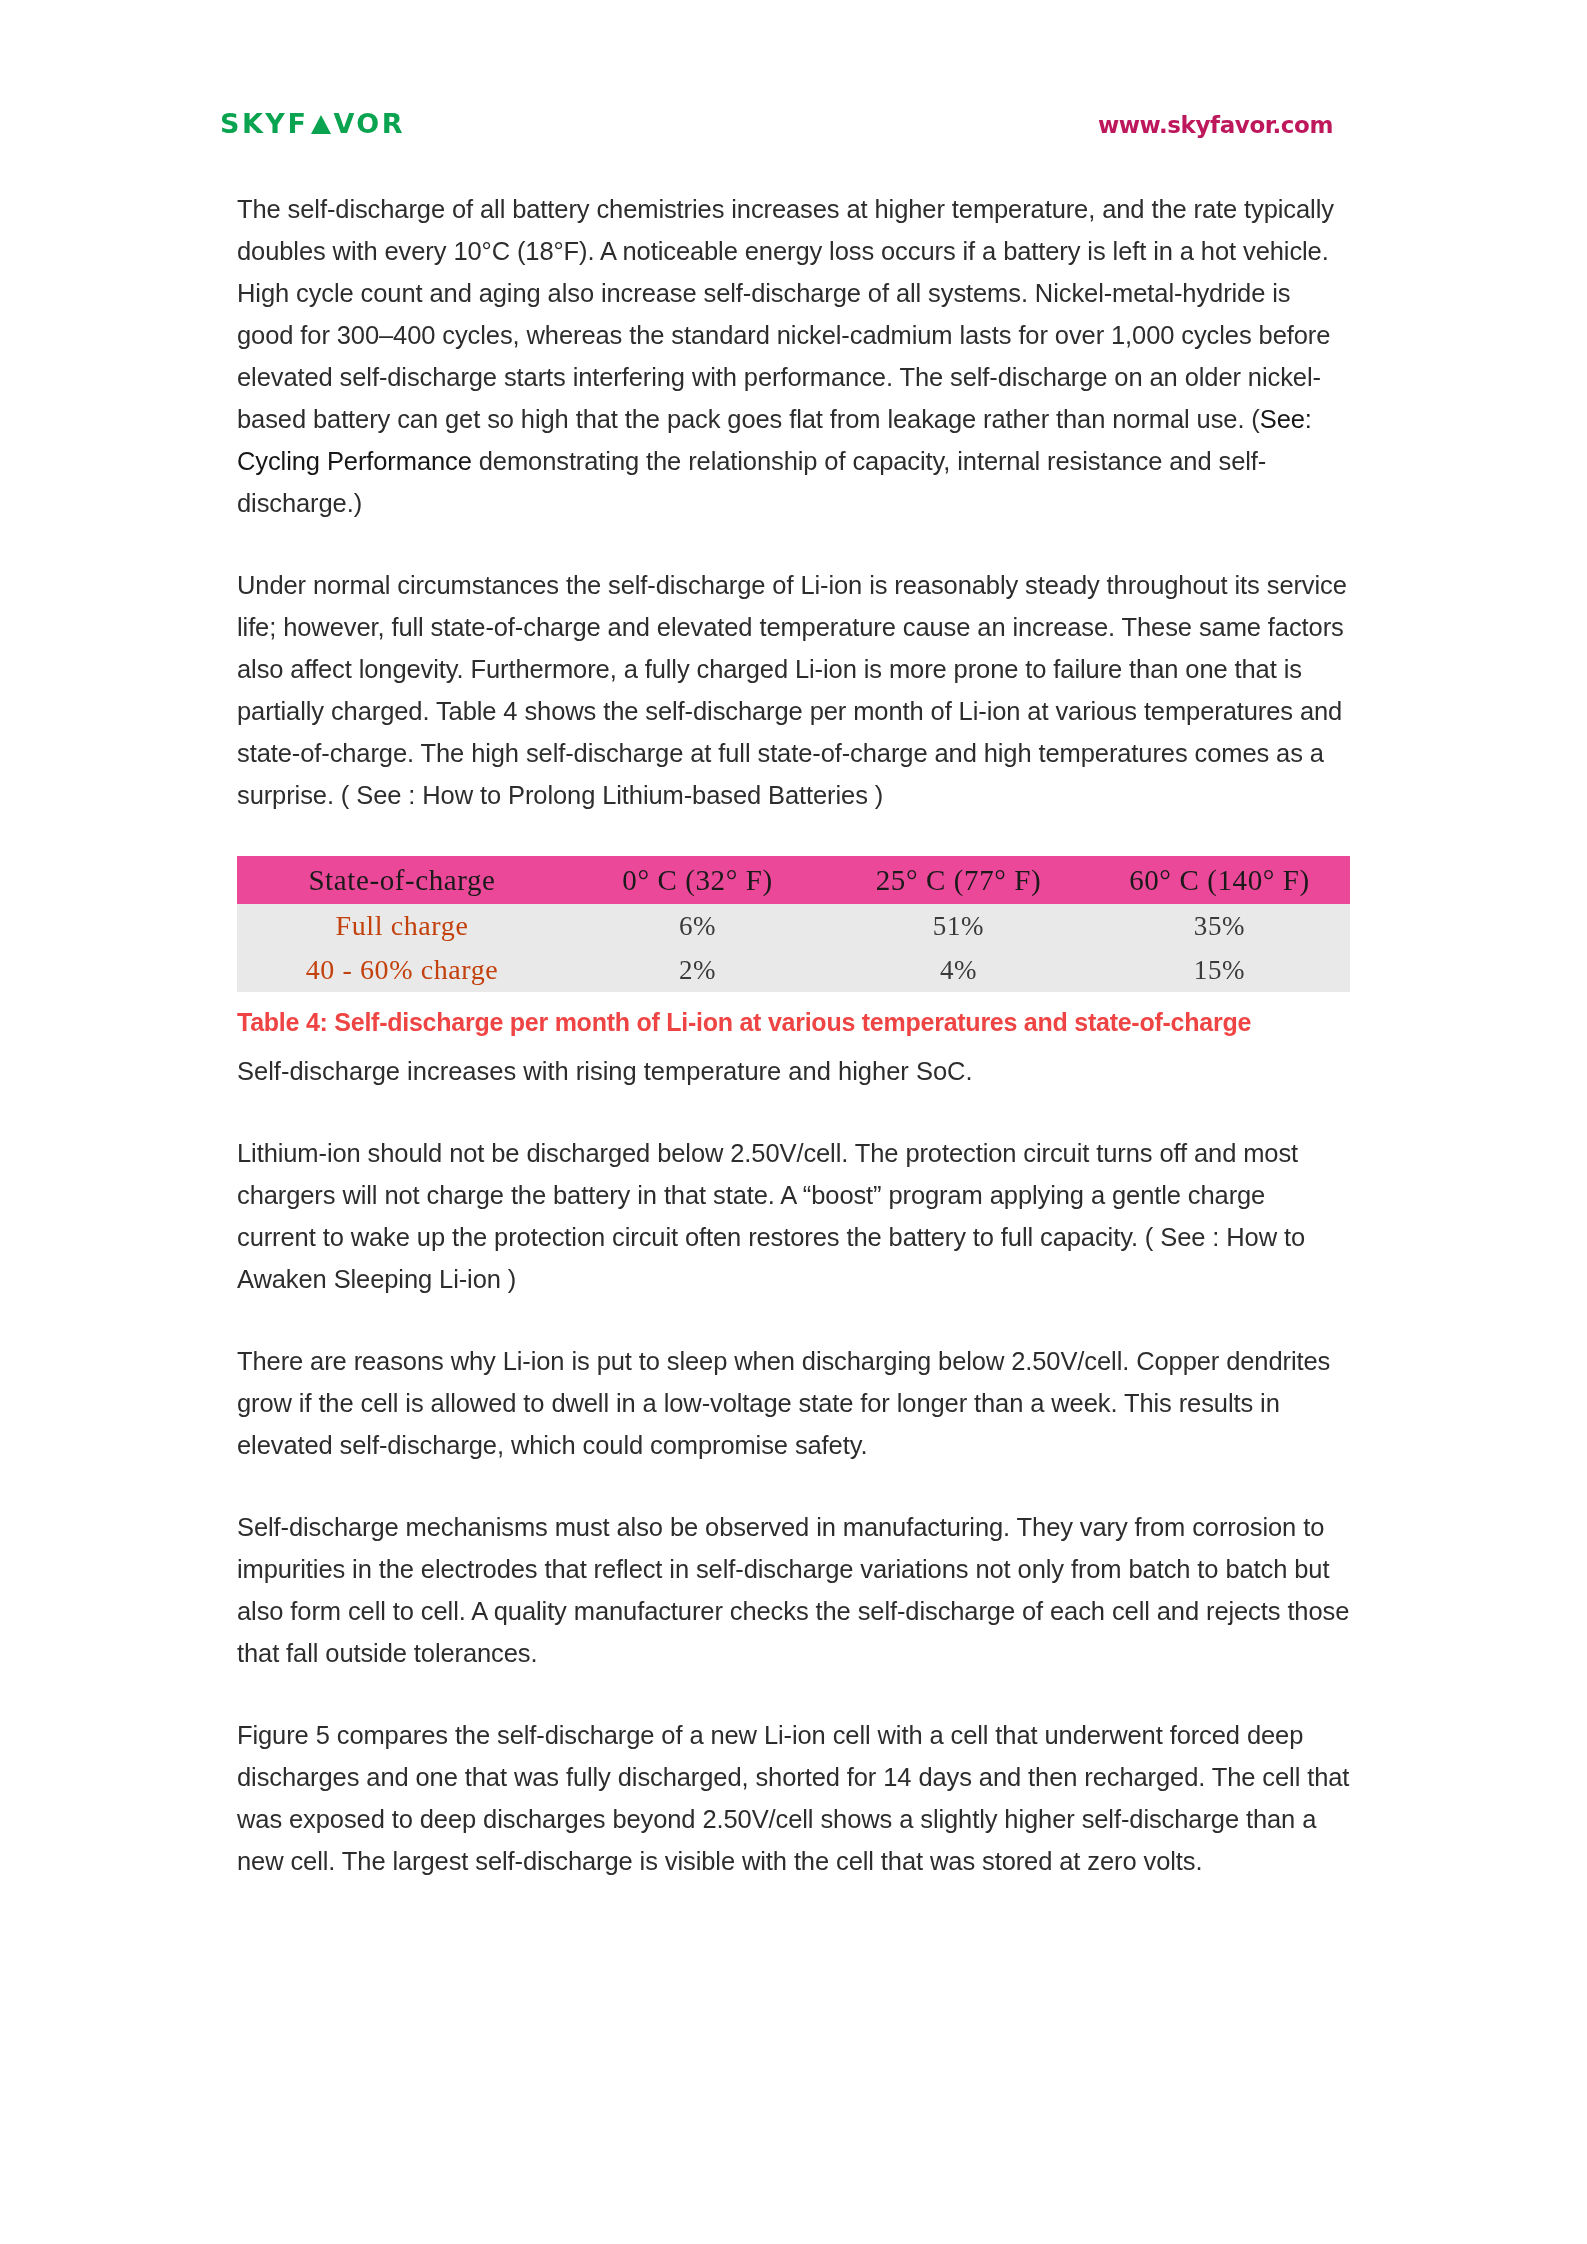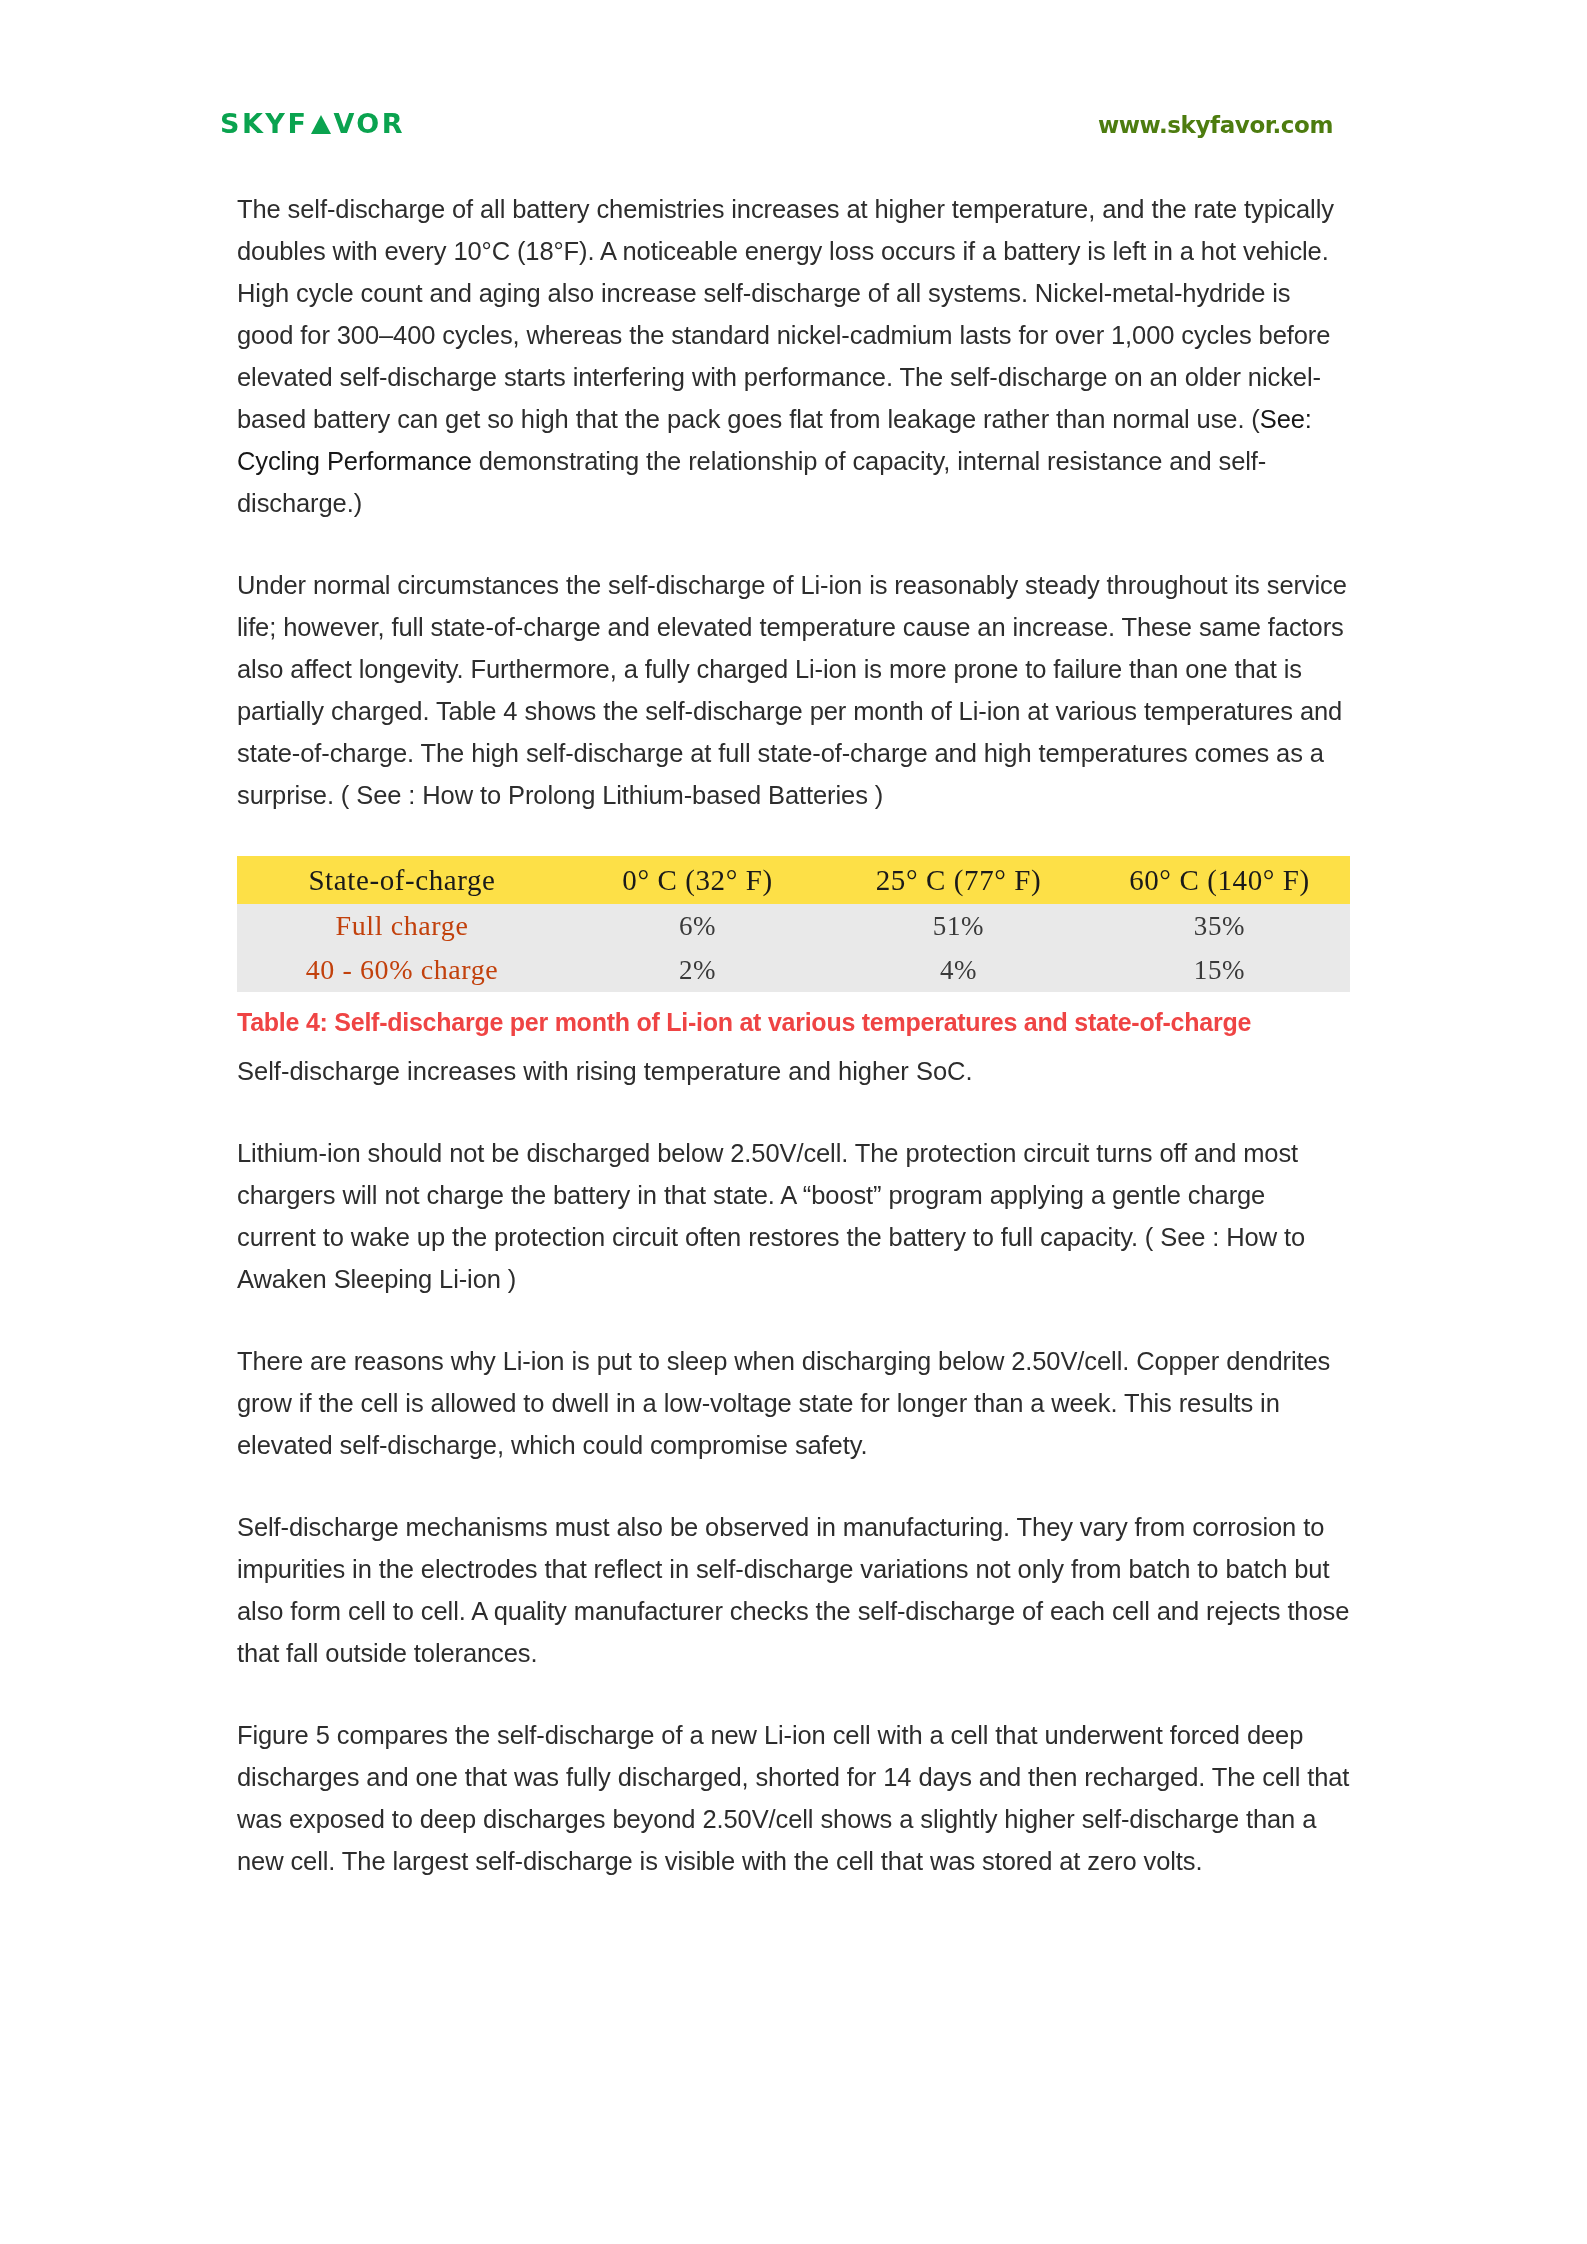--- a/index.html
+++ b/index.html
@@ -52,21 +52,21 @@
     border-bottom: 19px solid #0aa34f;
     margin: 0 2.5px 0 2.5px;
     position: relative;
     top: 1px;
   }
   .brand-site {
     font-family: "DejaVu Sans", sans-serif;
     font-weight: 700;
     font-size: 23px;
     letter-spacing: -0.4px;
-    color: #4d7c0f;
+    color: #be185d;
     white-space: nowrap;
   }
 
   
   .content {
     position: absolute;
     left: 237px;
     top: 188px;
     width: 1113px;
   }
@@ -94,21 +94,21 @@
   }
   table.soc-table th,
   table.soc-table td {
     border: 0;
     padding: 0;
     text-align: center;
     vertical-align: middle;
     font-weight: normal;
   }
   table.soc-table thead tr {
-    background: #fde047;
+    background: #ec4899;
   }
   table.soc-table thead th {
     height: 48px;
     font-size: 29px;
     color: #1a1a1a;
     letter-spacing: 0.6px;
   }
   table.soc-table tbody tr {
     background: #e9e9e9;
   }

